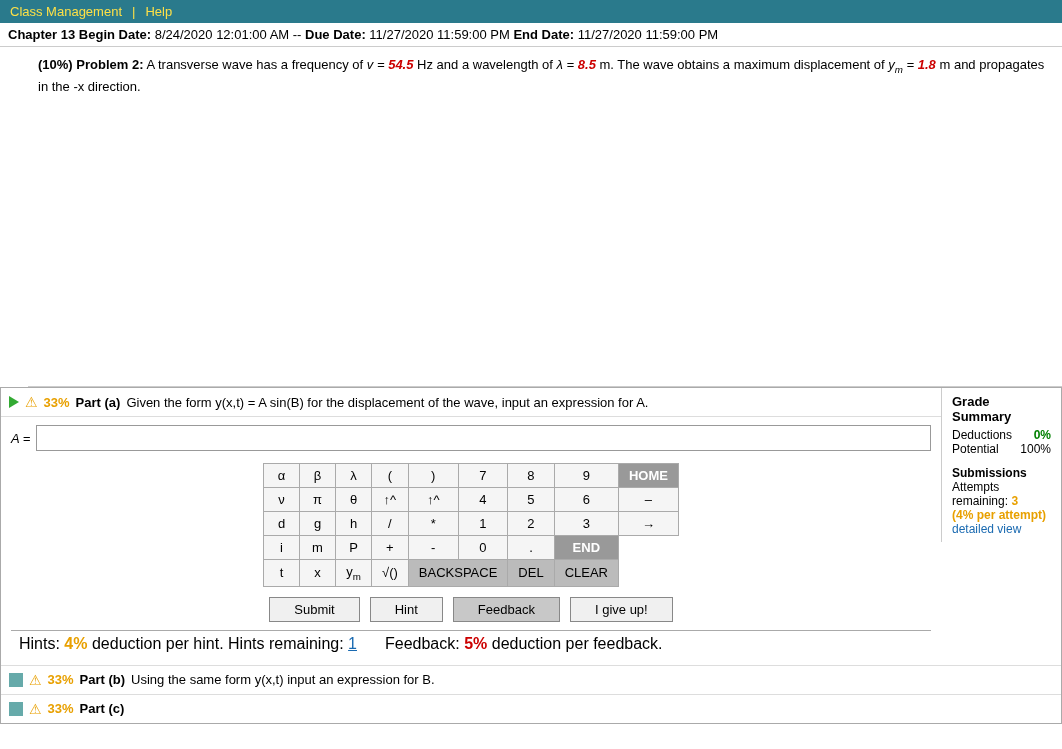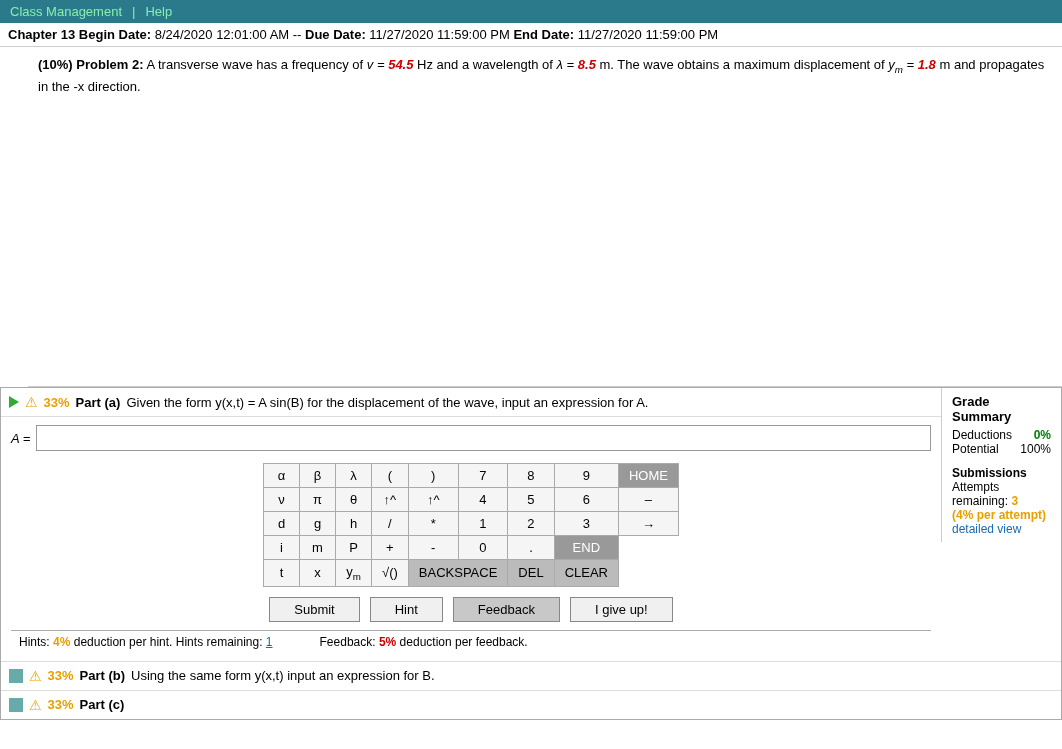--- a/index.html
+++ b/index.html
@@ -1,21 +1,21 @@
 <!DOCTYPE html>
 <html><head>
   <meta charset="utf-8">
   <style>
     * { box-sizing: border-box; margin: 0; padding: 0; }
     body { font-family: Arial, sans-serif; font-size: 13px; background: #fff; }
 
     
     #menu-bar {
       background: #2a7a8c;
-      color: #86efac;
+      color: #fde047;
       padding: 4px 10px;
       display: flex;
       gap: 10px;
       font-size: 13px;
     }
     #menu-bar span { cursor: pointer; }
 
     
     #chapter-info {
       padding: 4px 8px;
@@ -119,20 +119,21 @@
       padding: 4px 10px;
       text-align: center;
       cursor: pointer;
       background: #f5f5f5;
       font-size: 13px;
       min-width: 36px;
     }
     #keyboard-table td.dark-key {
       background: #999;
       color: #fff;
+      font-weight: bold;
     }
     #keyboard-table td.mid-key {
       background: #bbb;
       color: #000000;
     }
 
     
     #buttons-row {
       display: flex;
       justify-content: center;
@@ -146,22 +147,22 @@
       border: 1px solid #888;
       background: #f0f0f0;
     }
     .feedback-btn { background: #c8c8c8; }
 
     
     #hints-feedback-row {
       display: flex;
       border-top: 1px solid #aaa;
       padding: 4px 8px;
-      font-size: 12px;
-      gap: 47px;
+      font-size: 16px;
+      gap: 28px;
     }
     .orange-link { color: #e8a000; font-weight: bold; }
     .blue-link { color: #1a6ab1; text-decoration: underline; cursor: pointer; }
     .pct-red { color: #cc0000; font-weight: bold; }
 
     
     .part-row {
       display: flex;
       align-items: center;
       padding: 6px 8px;

